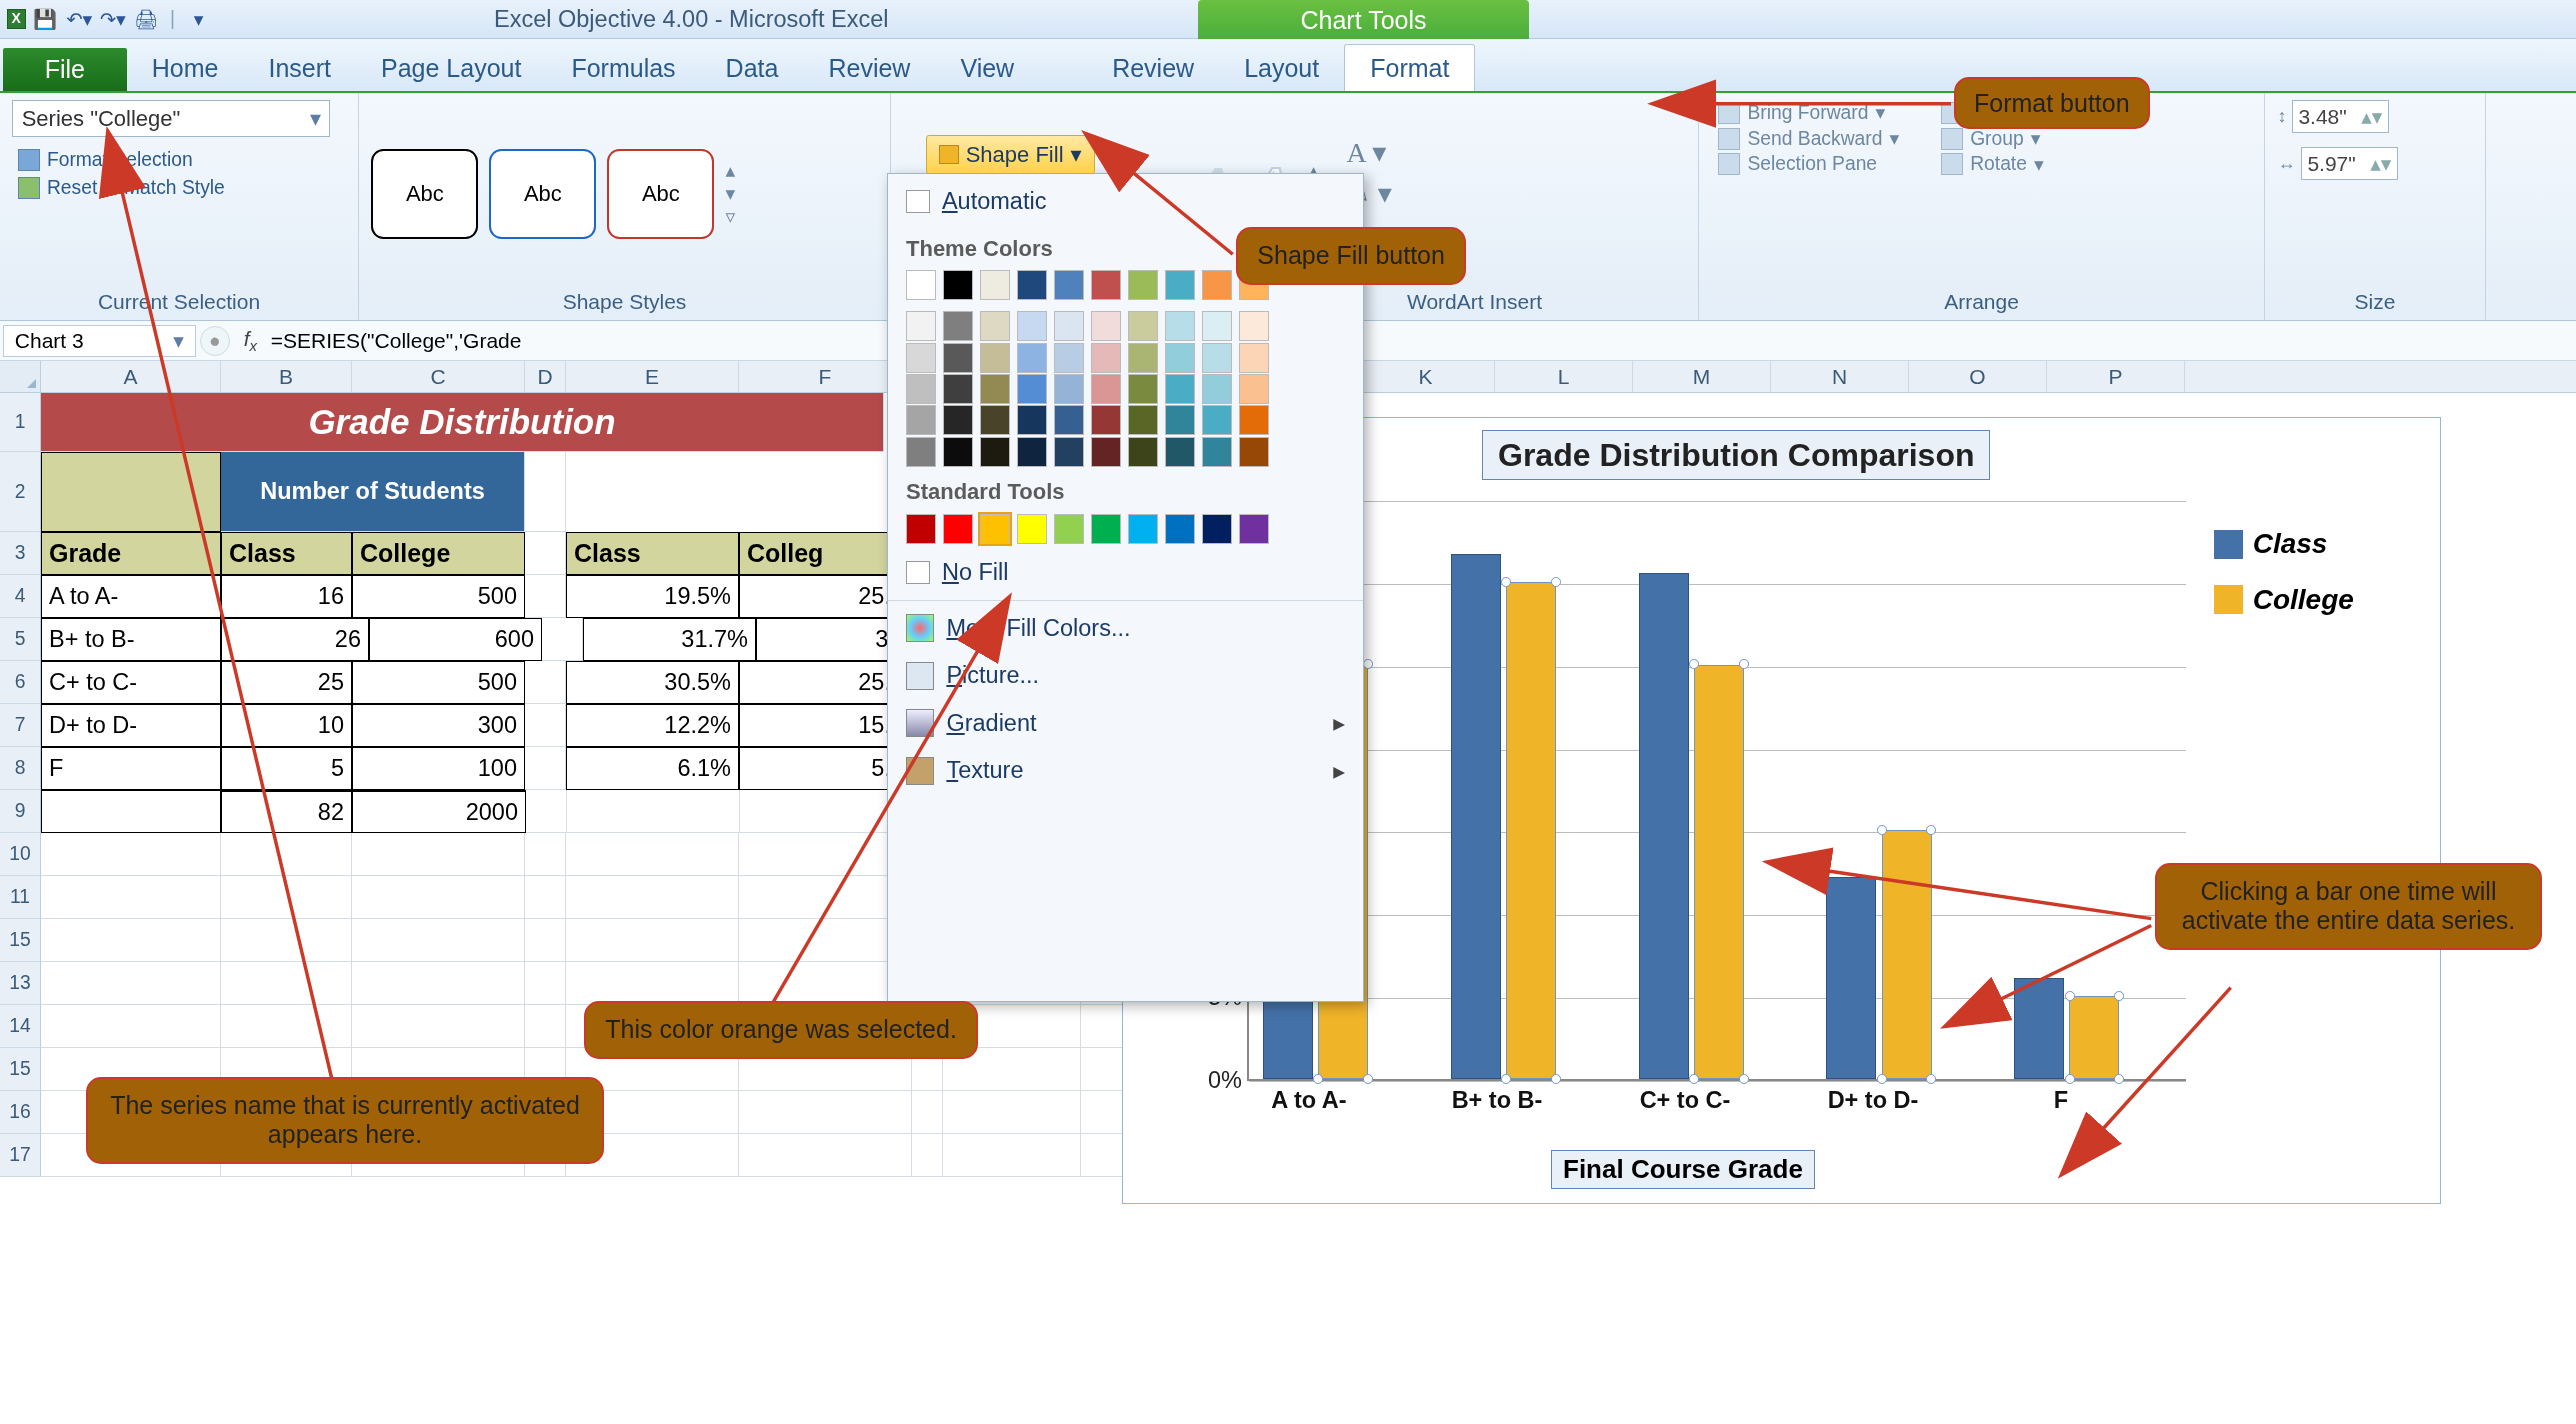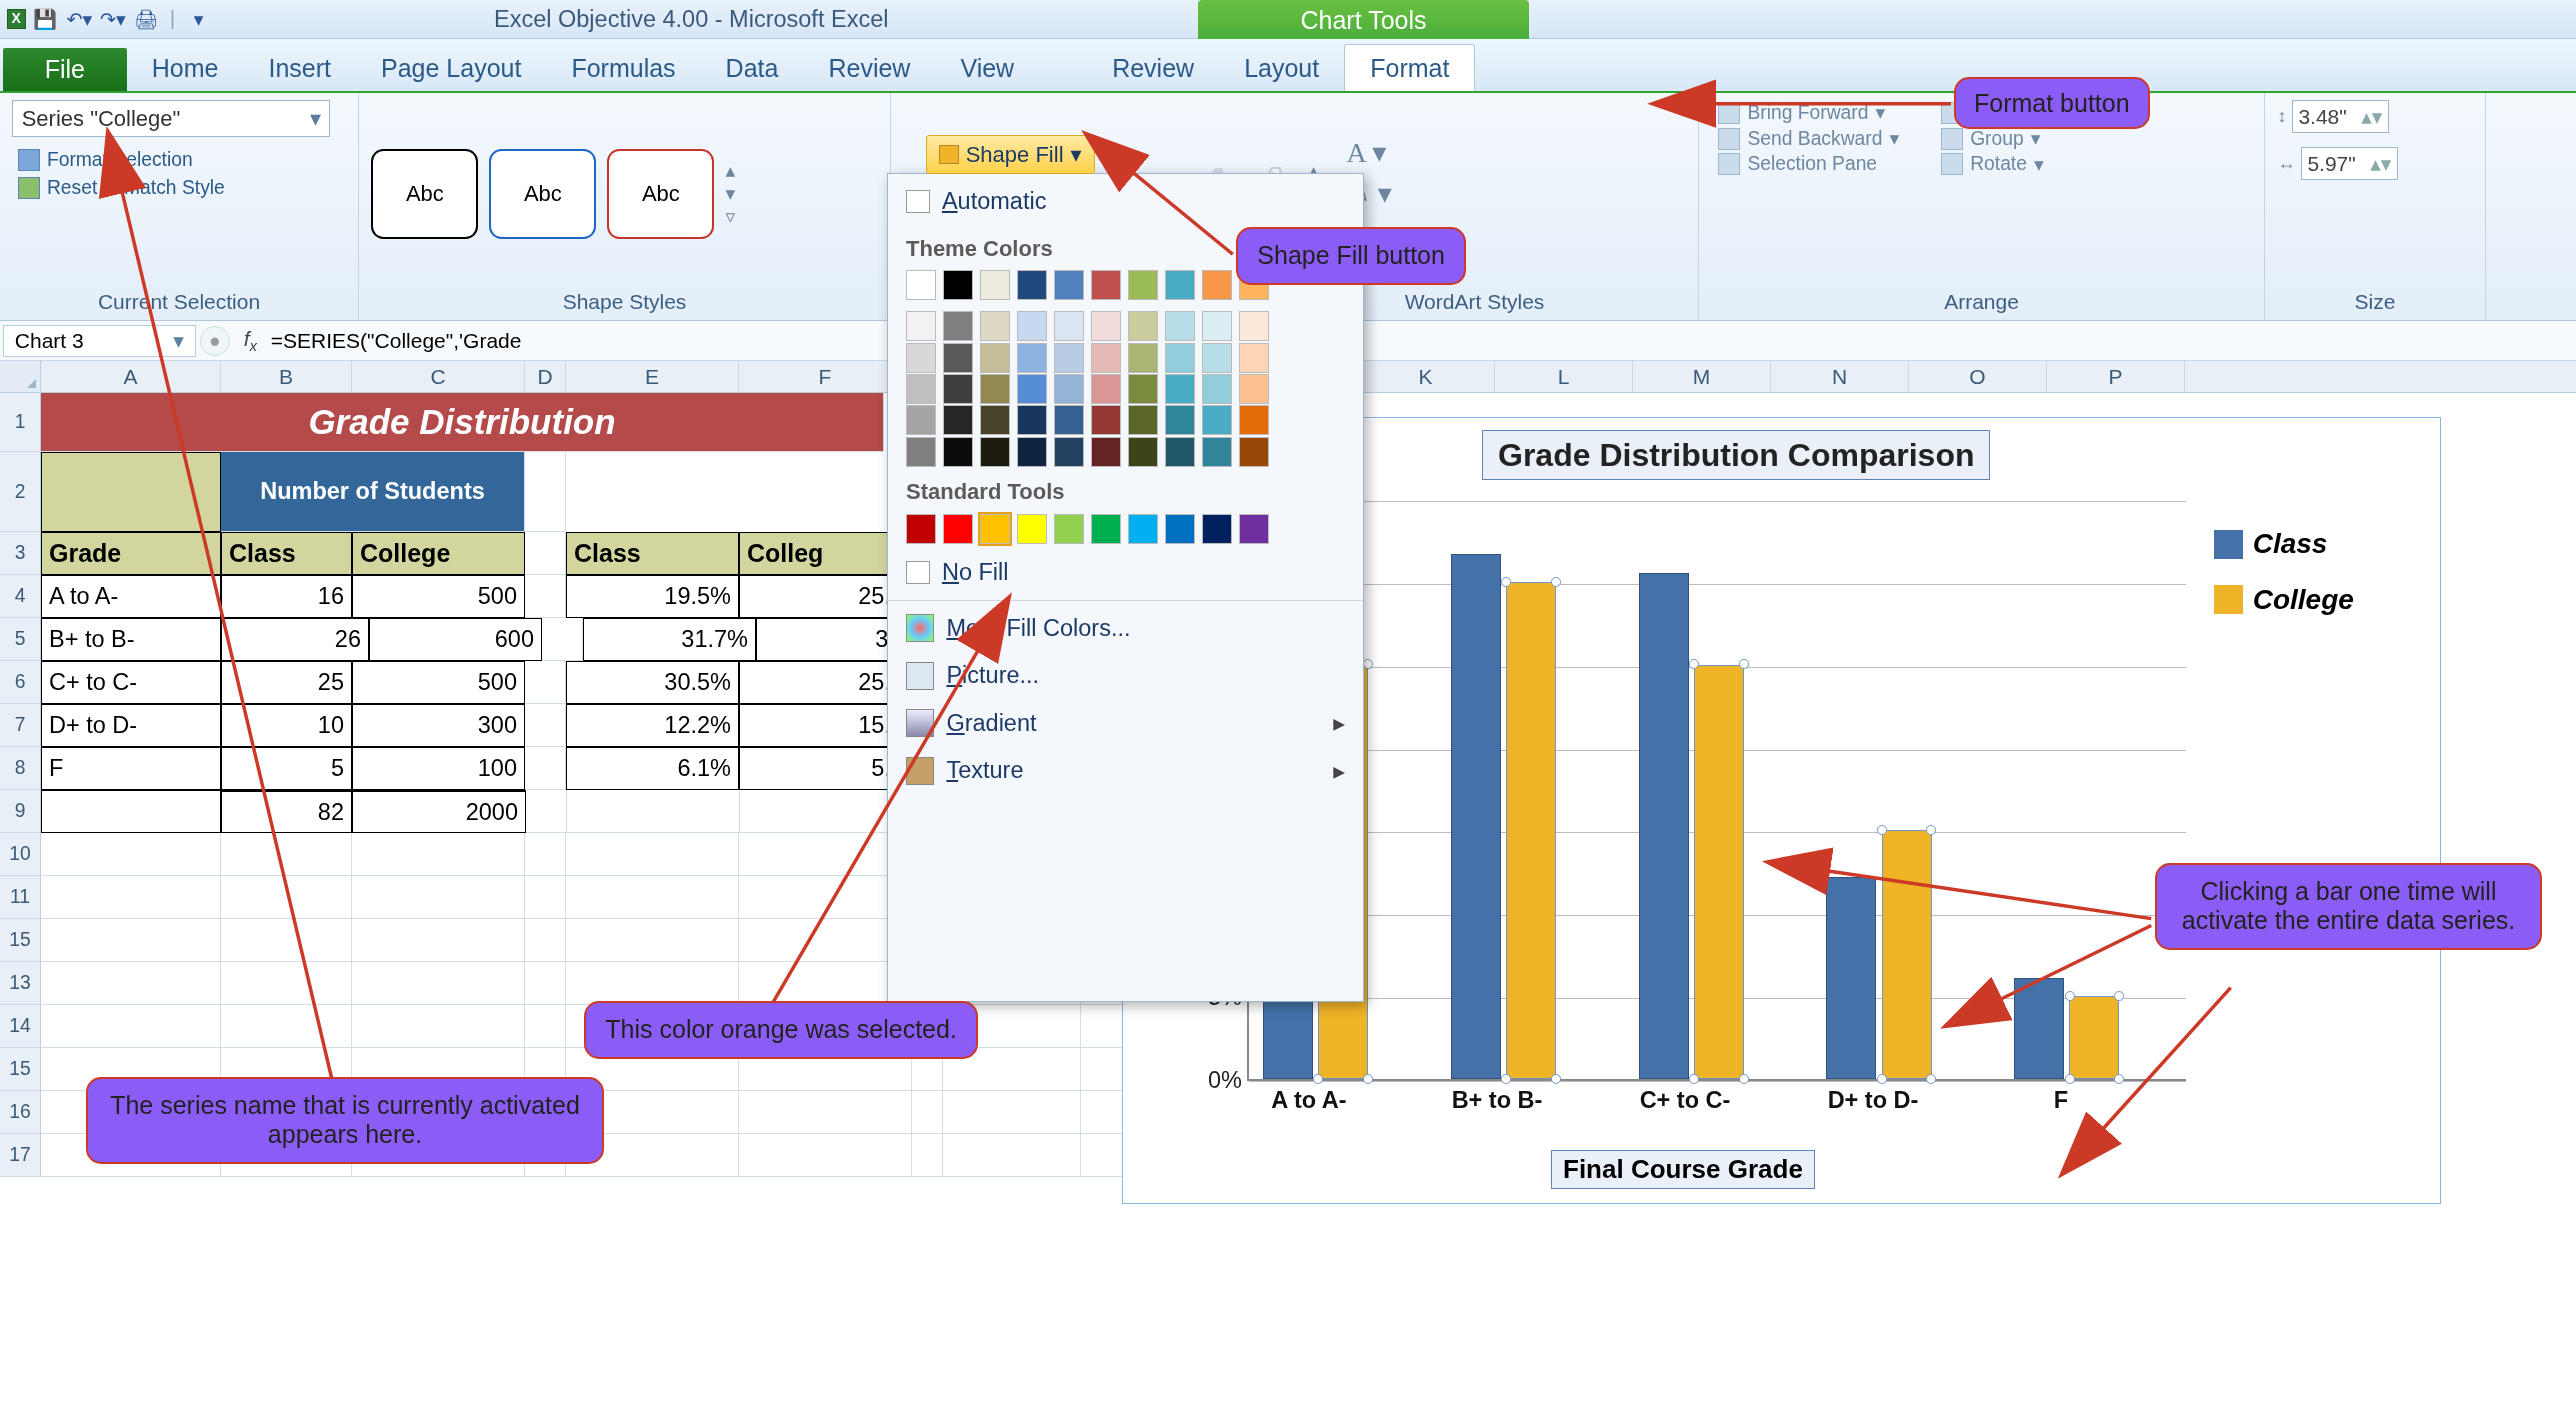--- a/index.html
+++ b/index.html
@@ -89,21 +89,21 @@
 .dd-auto { display:flex; align-items:center; gap:12.4px; font-size:23.5px; color:#1b3a66; padding:14px 18px; }
 .csw { width:23.5px; height:23.5px; border:1.4px solid #999; }
 .dd-label { font-weight:bold; font-size:22px; color:#5b5b5b; padding:7px 18px 2.8px; }
 .cgrid { display:grid; grid-template-columns: repeat(10, 30px); gap:7px; padding:5.5px 18px; }
 .cgrid .c { width:30px; height:30px; border:0.7px solid #bbb; }
 .dd-item { display:flex; align-items:center; gap:12.4px; padding:9.7px 18px; font-size:23.5px; color:#1b3a66; }
 .dd-item .ii { width:28px; height:28px; border:0.7px solid #888; background:#dce7f2; }
 .dd-item .ar { margin-left:auto; color:#444; }
 
 
-.callout { position:absolute; background:#8b5cf6; border:2.1px solid #cc3927; border-radius:15px; padding:12.4px 19.3px; font-size:25px; color:#222; z-index:60; text-align:center; }
+.callout { position:absolute; background:#a16207; border:2.1px solid #cc3927; border-radius:15px; padding:12.4px 19.3px; font-size:25px; color:#222; z-index:60; text-align:center; }
 
 svg.anno { position:absolute; left:0; top:0; z-index:55; pointer-events:none; overflow:visible; }
 </style>
 </head>
 <body>
 
 <div class="qat">
   <div class="xicon"></div>
   <div class="qbtn">💾</div>
   <div class="qbtn">↶▾</div>
@@ -170,21 +170,21 @@
         <div style="font-size:83px;color:#d1ddea;font-family:Georgia;font-style:italic;letter-spacing:-7px">A</div>
         <div style="font-size:83px;color:#fff;-webkit-text-stroke:2.1px #c6d4e3;font-family:Georgia;font-style:italic">A</div>
         <div style="display:flex;flex-direction:column;gap:2.8px;color:#6e87a0">▴<br>▾<br>▿</div>
         <div style="display:flex;flex-direction:column;gap:8.3px;margin-left:14px">
           <div style="color:#6e87a0;font-size:28px;font-family:Georgia">A ▾</div>
           <div style="color:#6e87a0;font-size:28px">✎ ▾</div>
           <div style="color:#6e87a0;font-size:28px;font-family:Georgia;font-style:italic">A ▾</div>
         </div>
       </div>
     </div>
-    <div class="glabel" style="text-align:center;position:relative;left:180px">WordArt Styles</div>
+    <div class="glabel" style="text-align:center;position:relative;left:180px">WordArt Insert</div>
   </div>
 
   <div class="rgroup" style="width:566px">
     <div class="rcontent" style="flex-direction:column;align-items:flex-start;gap:7px">
       <div style="display:flex;gap:28px">
         <div>
           <div class="arrange-btn"><span class="ai"></span><span>Bring Forward</span> ▾</div>
           <div class="arrange-btn"><span class="ai"></span><span>Send Backward</span> ▾</div>
           <div class="arrange-btn">
               <span class="ai"></span>

